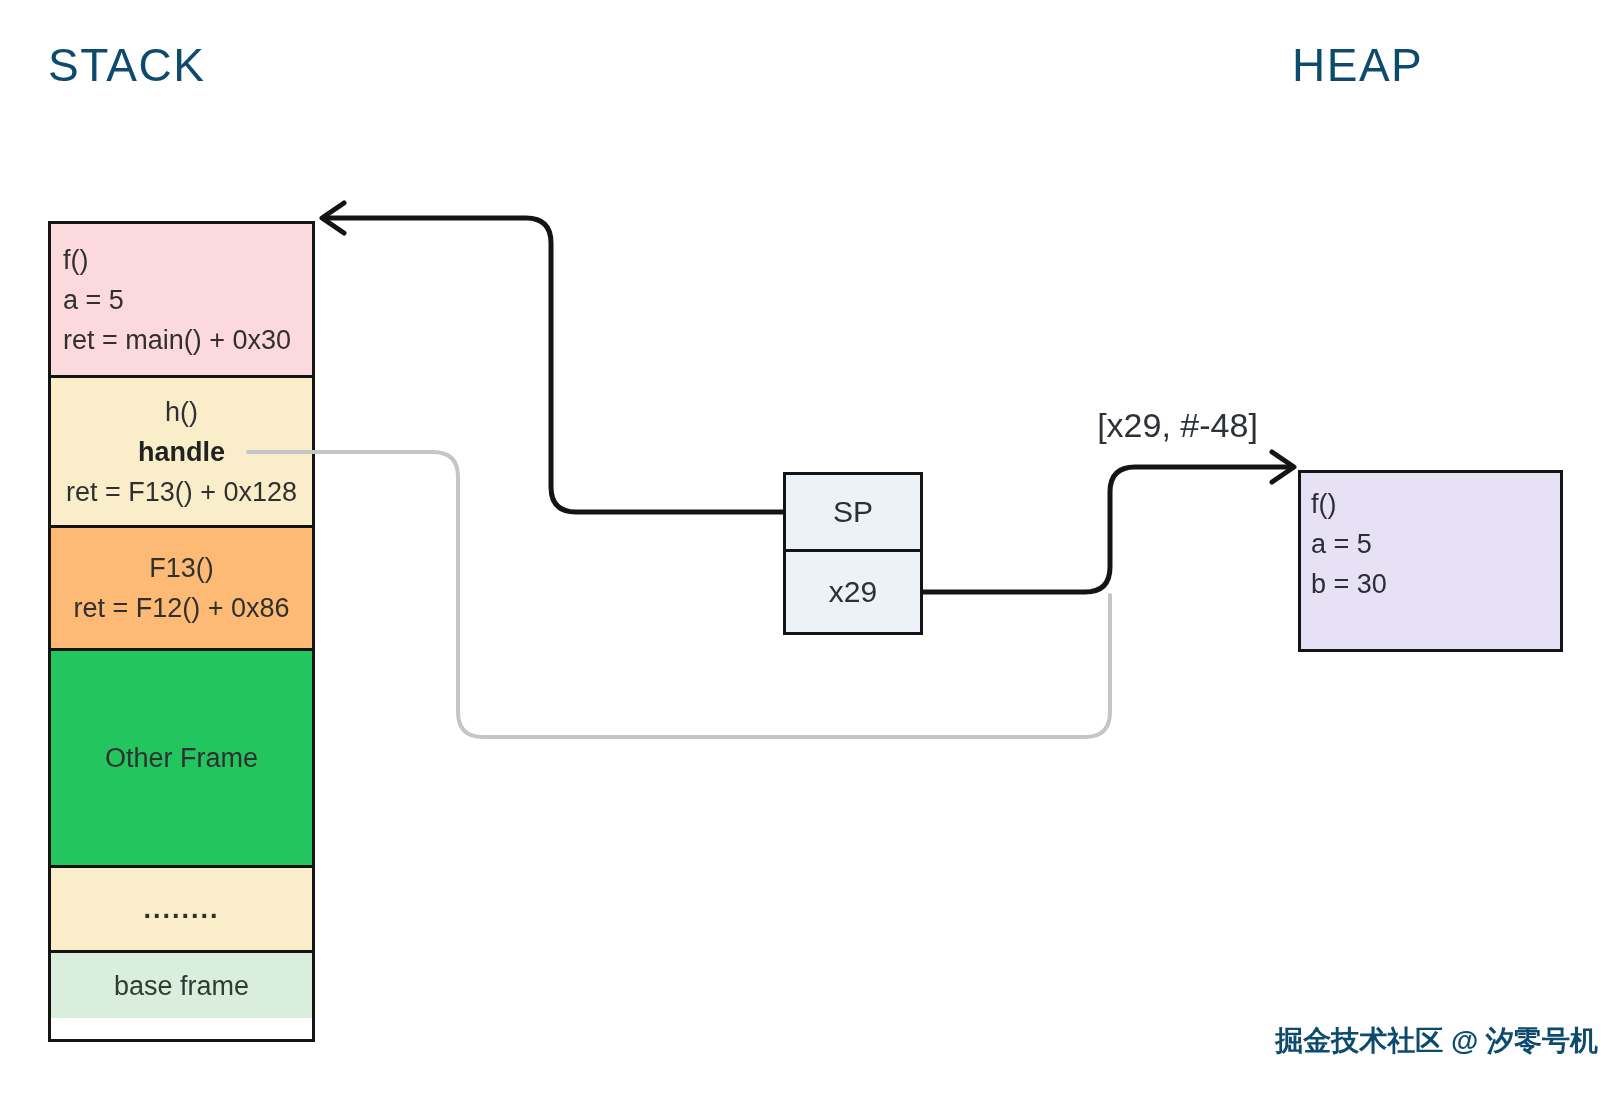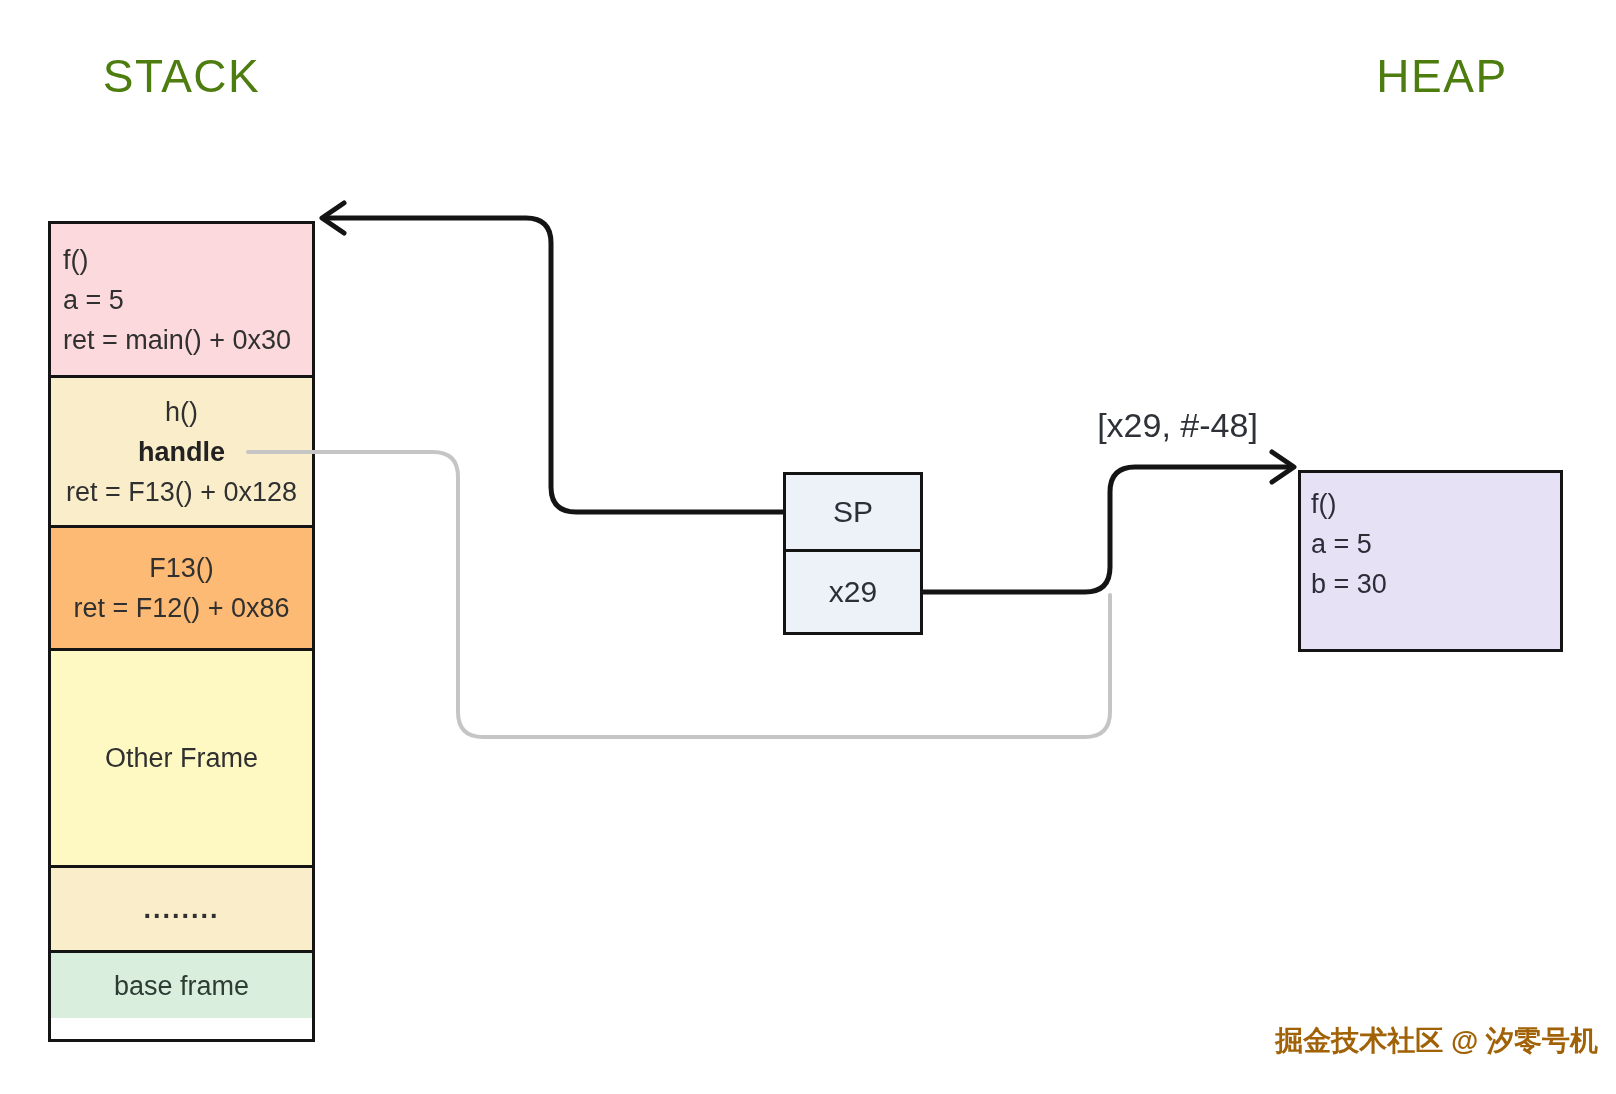--- a/index.html
+++ b/index.html
@@ -9,26 +9,26 @@
     height: 1094px;
     background: #ffffff;
     overflow: hidden;
     font-family: "Liberation Sans", sans-serif;
     color: #333333;
   }
 
   
   .col-header {
     position: absolute;
-    top: 49px;
+    top: 38px;
     font-size: 46px;
     font-weight: 400;
     letter-spacing: 1.5px;
-    color: #4d7c0f;
-    text-align: center;
+    color: #0c4a6e;
+    text-align: left;
     white-space: nowrap;
   }
   .col-header.stack     { left: 48px;   width: 267px; }
   .col-header.registers { left: 710px;  width: 300px; }
   .col-header.heap      { left: 1292px; width: 300px; }
 
   
   .stack-box {
     position: absolute;
     left: 48px; top: 221px;
@@ -50,21 +50,21 @@
   }
   .frame:last-child { border-bottom: none; }
   .frame.f-frame {
     height: 154px;
     background: #fbd9dd;
     align-items: flex-start;
     padding-left: 12px;
   }
   .frame.h-frame     { height: 150px; background: #faeeca; }
   .frame.f13-frame   { height: 123px; background: #fdba74; }
-  .frame.other-frame { height: 217px; background: #fef9c3; }
+  .frame.other-frame { height: 217px; background: #22c55e; }
   .frame.dots-frame  { height: 85px;  background: #faeeca; letter-spacing: 2px; font-weight: 700; }
   .frame.base-frame  { height: 65px;  background: #d9eedd; color: #2e3d33; }
   .frame .line { white-space: nowrap; }
   .frame .line.bold { font-weight: 700; color: #222222; }
 
   
   .registers-box {
     position: absolute;
     left: 783px; top: 472px;
     width: 140px; height: 163px;
@@ -117,21 +117,21 @@
     pointer-events: none;
     z-index: 5;
   }
 
   
   .watermark {
     position: absolute;
     right: 18px; top: 1022px;
     font-size: 28px;
     font-weight: 600;
-    color: #a16207;
+    color: #0c4a6e;
     text-shadow: 2px 2px 0 #ffffff;
     white-space: nowrap;
   }
 </style>
 </head>
 <body>
 
 <div class="canvas">
 
   <div class="col-header stack">STACK</div>

